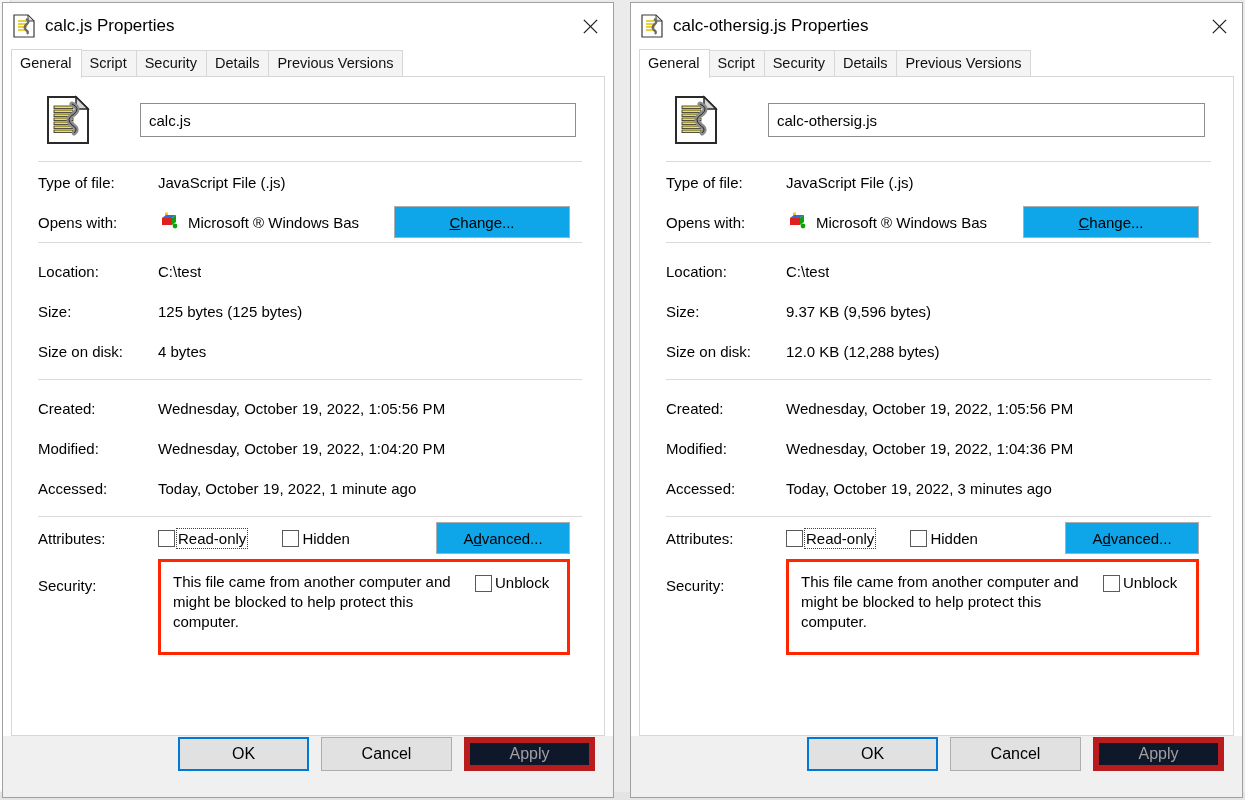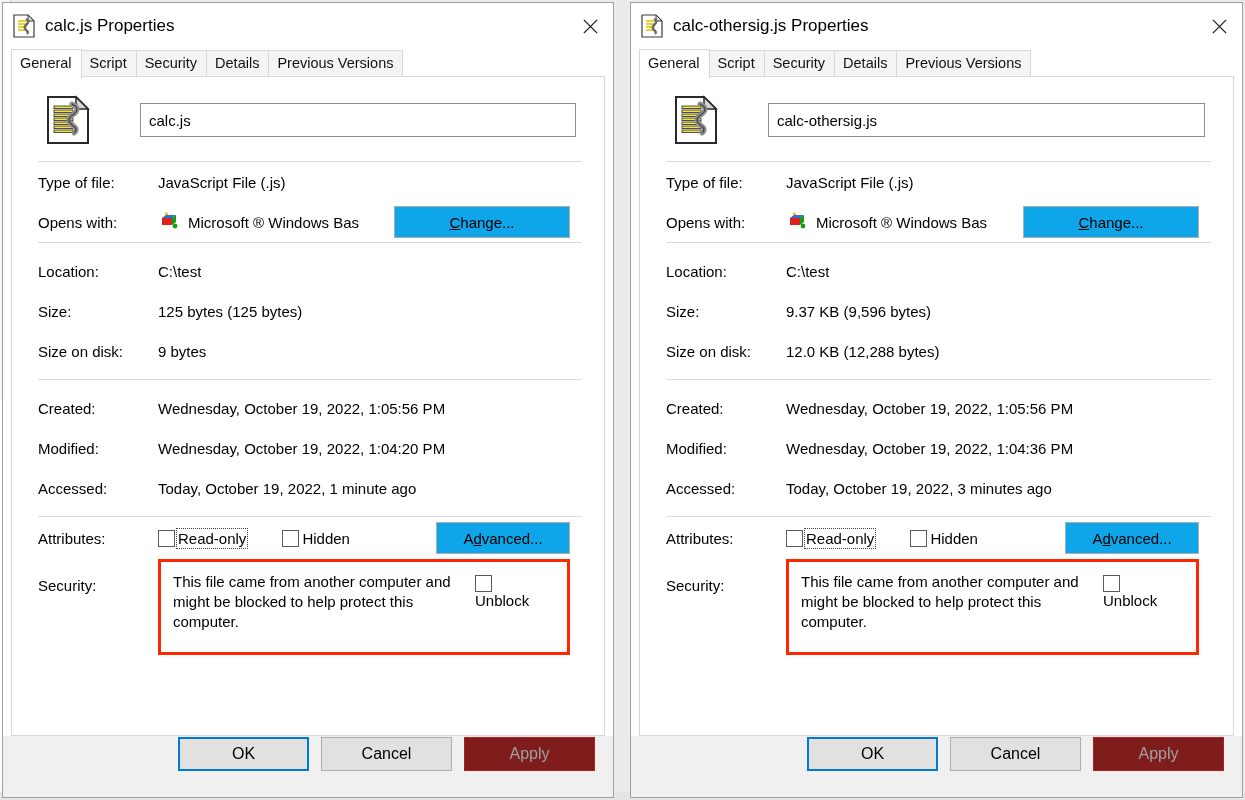--- a/index.html
+++ b/index.html
@@ -260,21 +260,20 @@
     line-height: 20px;
     width: 296px;
     flex: none;
   }
   .sec-cb {
     display: flex;
     align-items: flex-start;
     margin-left: 6px;
     font-size: 15px;
     padding-top: 2px;
-    flex-direction: column;
   }
   .sec-cb .cbox { margin-top: 1px; }
 
   
   .footer {
     flex: none;
     height: 60px;
     display: flex;
     justify-content: flex-end;
     padding-right: 18px;
@@ -291,22 +290,22 @@
     color: #000;
     margin-left: 12px;
     box-sizing: border-box;
     cursor: default;
   }
   .fbtn.default {
     border: 2px solid #0078d7;
   }
   .fbtn.disabled {
     color: #a0a0a0;
-    background: #7f1d1d;
-    border: 1px solid #b91c1c;
+    background: #0f172a;
+    border: 6px solid #b91c1c;
   }
 </style>
 </head>
 <body>
 
 <div class="screen">
 
   <div class="bg-frag-left"></div>
   <div class="bg-frag-strip"></div>
   <div class="bg-frag-bottom"></div>
@@ -392,21 +391,21 @@
       <div class="prow">
         <span class="plabel">Location:</span>
         <span class="pvalue">C:\test</span>
       </div>
       <div class="prow">
         <span class="plabel">Size:</span>
         <span class="pvalue">125 bytes (125 bytes)</span>
       </div>
       <div class="prow">
         <span class="plabel">Size on disk:</span>
-        <span class="pvalue">9 bytes</span>
+        <span class="pvalue">4 bytes</span>
       </div>
 
       <div class="group-gap"></div>
       <div class="sep"></div>
       <div class="group-gap"></div>
 
       <div class="prow">
         <span class="plabel">Created:</span>
         <span class="pvalue">Wednesday, October 19, 2022, 1:05:56 PM</span>
       </div>

